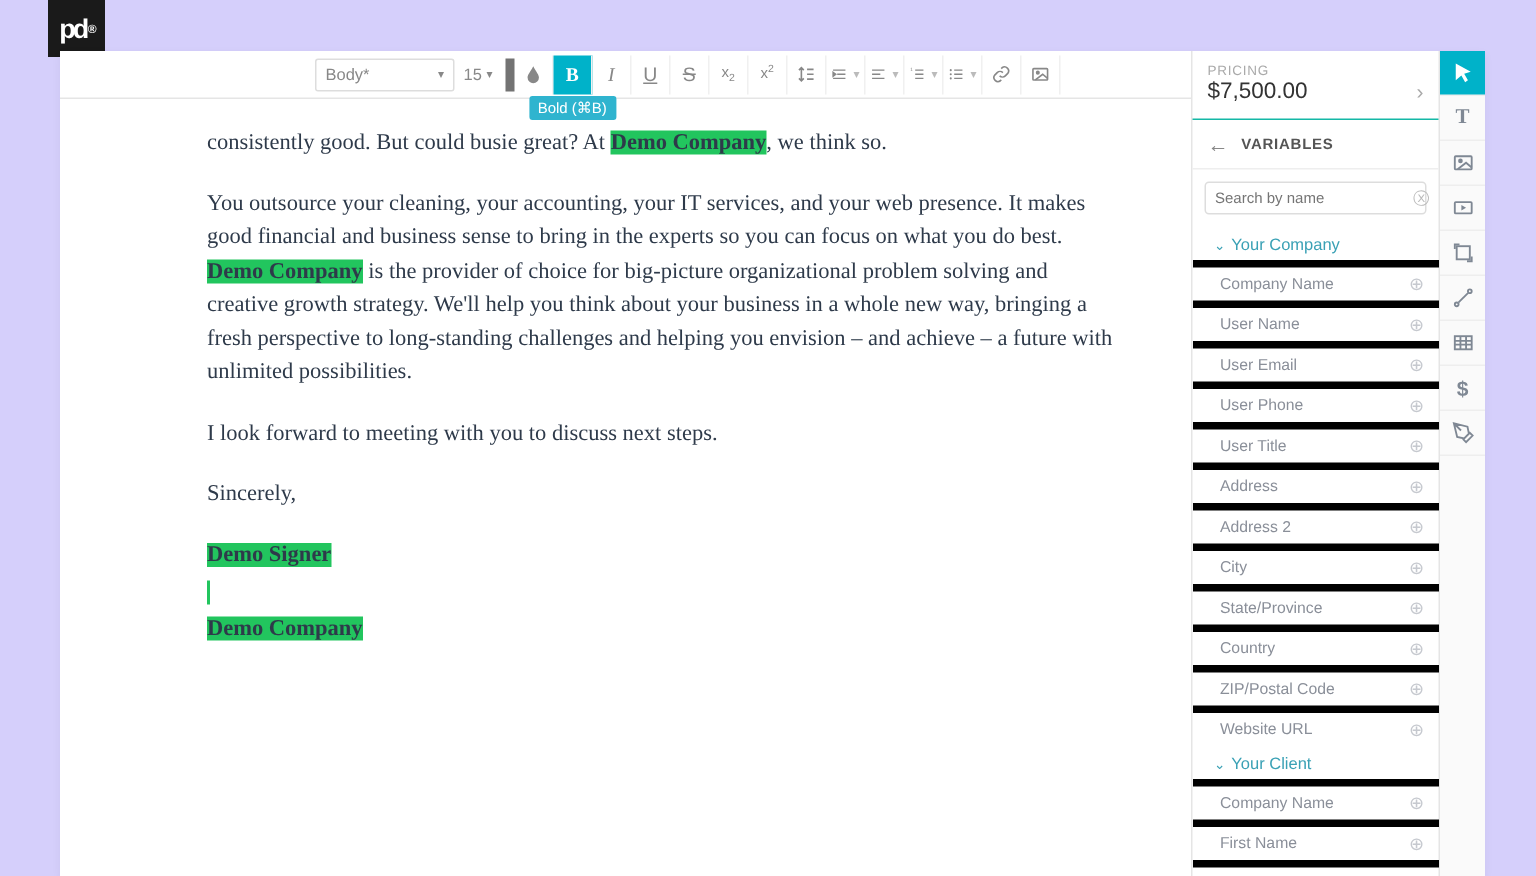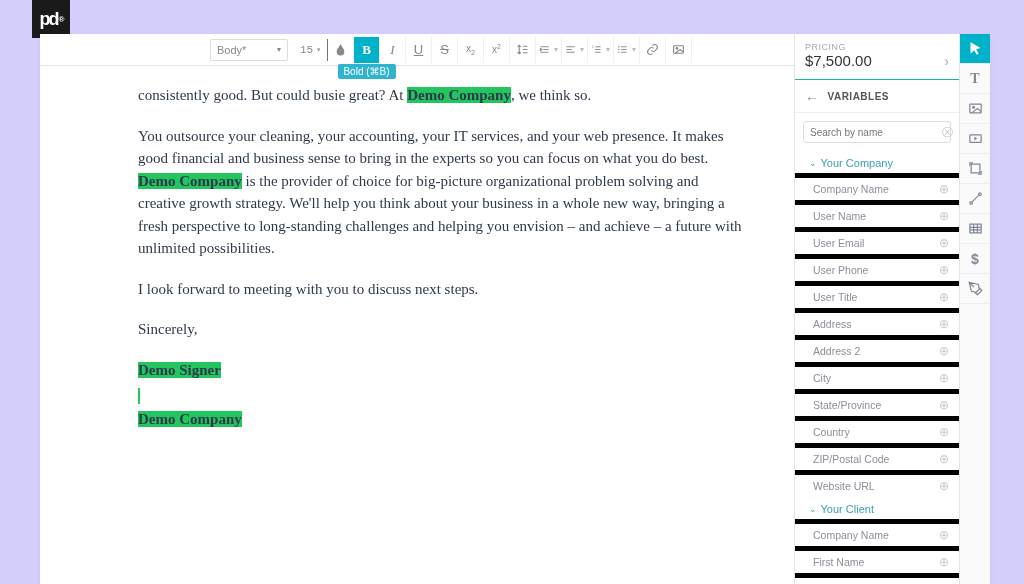--- a/index.html
+++ b/index.html
@@ -40,34 +40,33 @@
     height: 32px;
     border-bottom: 1px solid #e5e5e5;
     display: flex; align-items: center;
     padding: 0 6px 0 170px;
     gap: 0;
     font-size: 12px;
     color: #888;
     position: relative;
   }
   .style-dd {
-    width: 78px; height: 22px;
+    width: 93px; height: 22px;
     border: 1px solid #ddd;
     border-radius: 2px;
     display:flex; align-items:center; justify-content:space-between;
     padding: 0 6px; color:#888; font-size:11px;
     margin-right: 6px;
   }
   .size-dd {
     width: 34px; height:22px;
-    display:flex; align-items:center; justify-content:center;
+    display:flex; align-items:center; 
     color:#888; font-size:11px;
-    border-right: 1px solid #737373;
+    border-right: 6px solid #737373;
     gap:3px;
-    font-family:Liberation Mono, monospace;
   }
   .tbtn {
     width: 26px; height: 26px;
     display:flex; align-items:center; justify-content:center;
     color:#888;
     font-size: 13px;
     border-right: 1px solid #f0f0f0;
     position: relative;
   }
   .tbtn.active {

